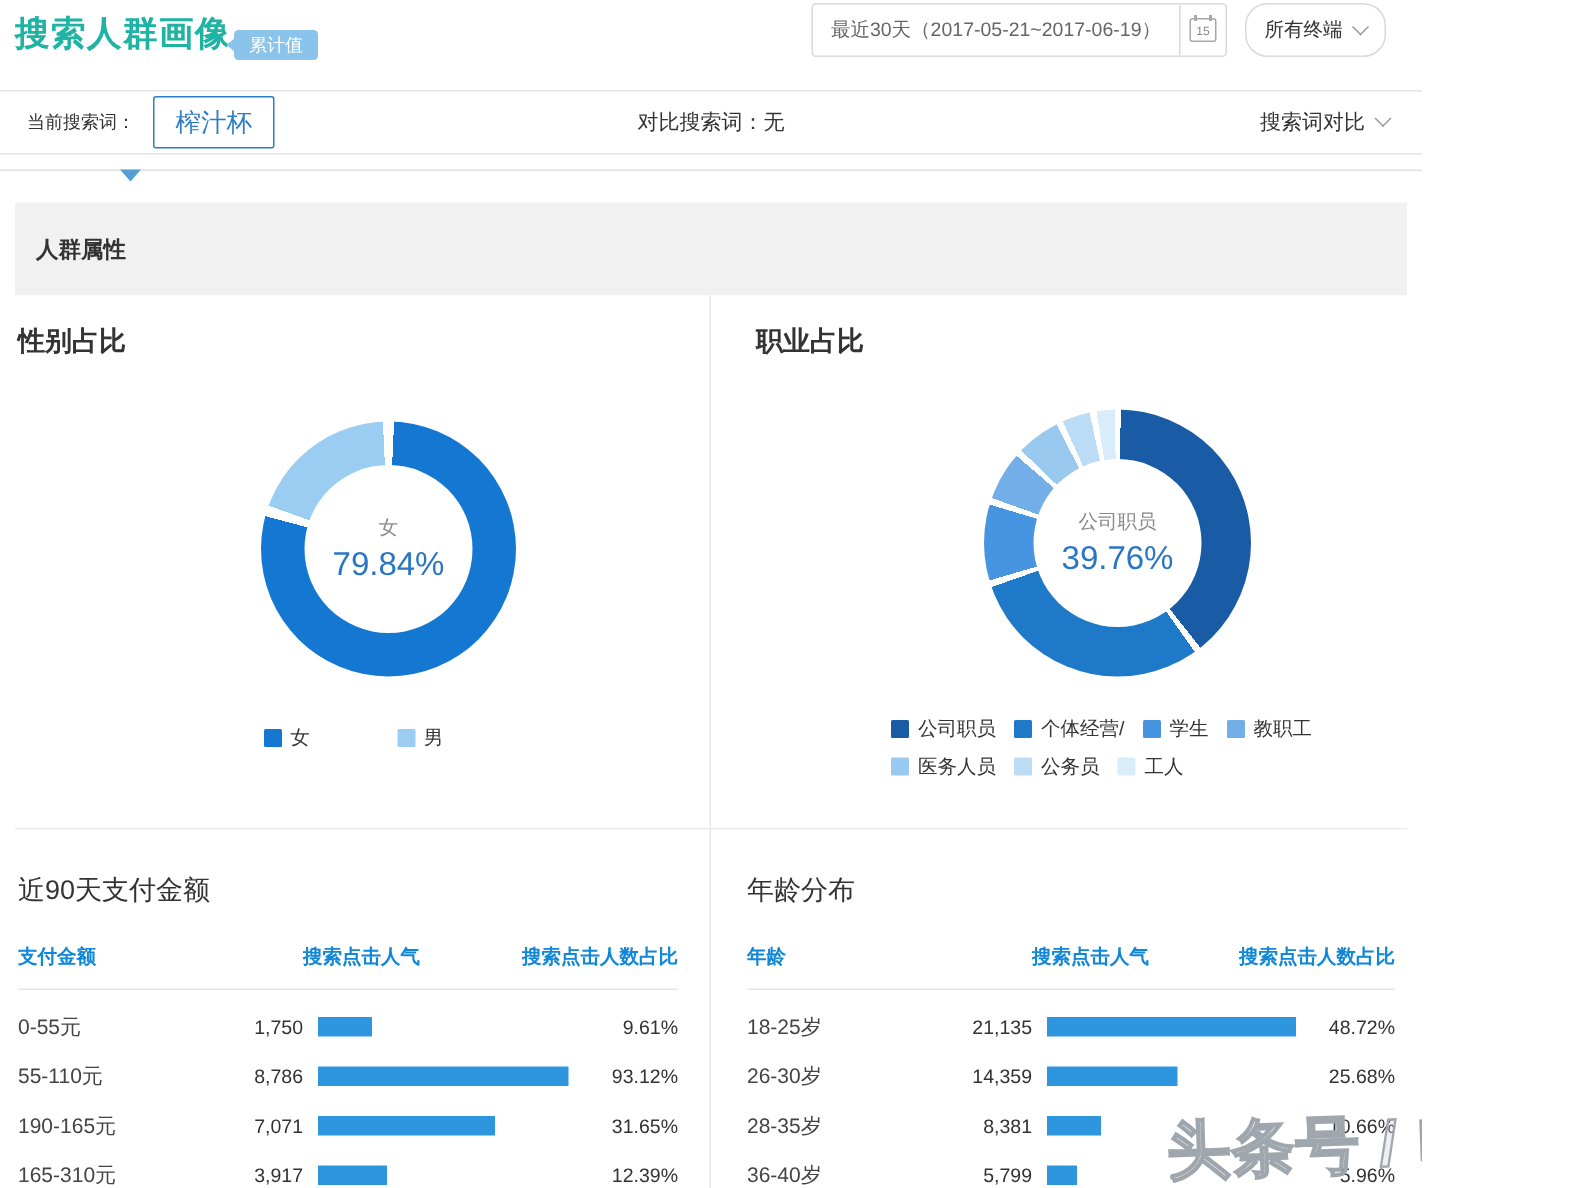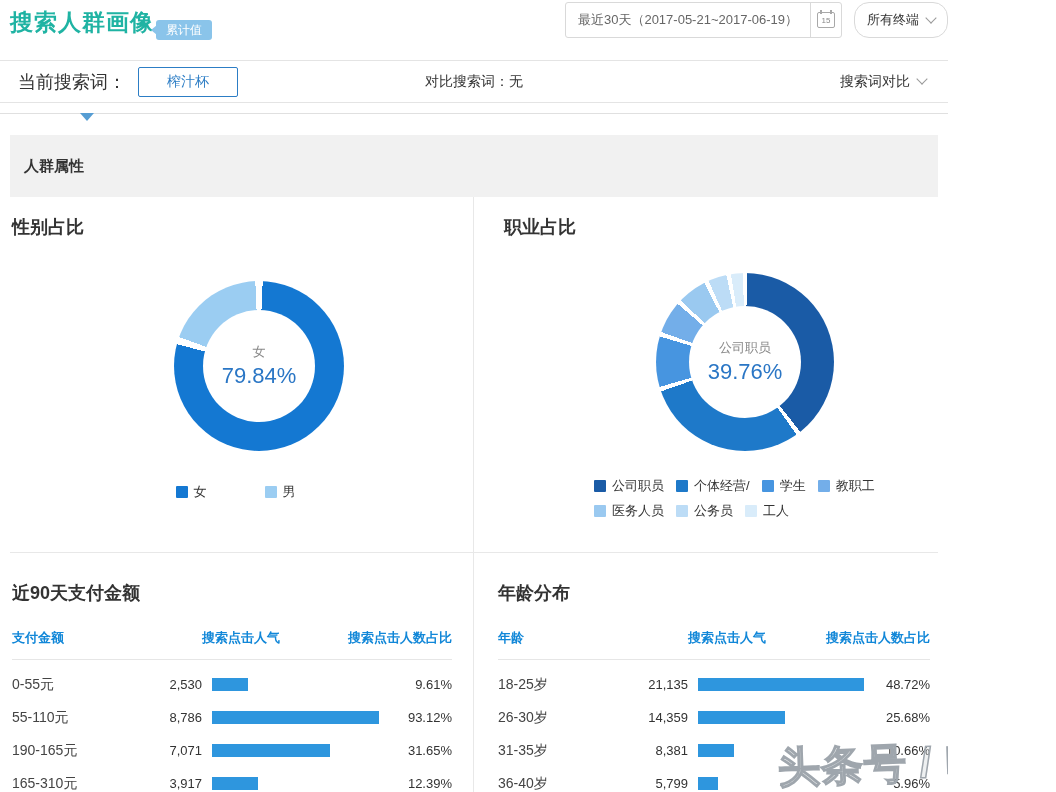--- a/index.html
+++ b/index.html
@@ -6,39 +6,39 @@
   .page{position:relative;width:948px;height:792px;background:#fff;overflow:hidden;
         font-family:"Liberation Sans","DejaVu Sans",sans-serif;color:#333;}
 
   
   .topbar{position:absolute;top:0;left:0;right:0;height:60px;}
   .page-title{position:absolute;left:10px;top:7px;font-size:23px;font-weight:bold;color:#1fb3a3;letter-spacing:1px;}
   .badge{position:absolute;left:156px;top:20px;background:#8ac4ea;color:#fff;font-size:12px;
          padding:3px 10px;border-radius:3px;line-height:14px;}
   .badge-tail{position:absolute;left:-5px;top:5px;width:0;height:0;
          border-top:5px solid transparent;border-bottom:5px solid transparent;border-right:6px solid #8ac4ea;}
-  .top-controls{position:absolute;right:0;top:2px;display:flex;gap:12px;align-items:center;}
+  .top-controls{position:absolute;right:24px;top:2px;display:flex;gap:12px;align-items:center;}
   .date-group{display:flex;border:1px solid #d9d9d9;border-radius:3px;height:34px;align-items:stretch;background:#fff;cursor:pointer;}
   .date-btn{padding:0 12px;font-size:13px;color:#666;display:flex;align-items:center;}
   .cal-cell{border-left:1px solid #d9d9d9;width:30px;display:flex;align-items:center;justify-content:center;}
   .cal-icon{width:16px;height:14px;border:1px solid #a8a8a8;border-radius:2px;position:relative;
             font-size:8px;color:#888;text-align:center;line-height:16px;}
   .cal-icon::before{content:"";position:absolute;top:-3px;left:2px;width:2px;height:4px;background:#a8a8a8;}
   .cal-icon::after{content:"";position:absolute;top:-3px;right:2px;width:2px;height:4px;background:#a8a8a8;}
   .terminal-btn{border:1px solid #d9d9d9;border-radius:15px;height:34px;padding:0 12px;display:flex;
             align-items:center;font-size:13px;color:#333;background:#fff;cursor:pointer;}
   .chev{width:7px;height:7px;border-right:1px solid #999;border-bottom:1px solid #999;
         transform:rotate(45deg);margin-left:8px;margin-top:-5px;flex:0 0 auto;}
 
   
   .toolbar{position:absolute;top:60px;left:0;right:0;height:41px;background:#fff;
            border-top:1px solid #e4e4e4;border-bottom:1px solid #e4e4e4;display:flex;align-items:center;}
   .compare-label{position:absolute;left:0;right:0;text-align:center;font-size:14px;color:#333;pointer-events:none;}
-  .cur-label{margin-left:18px;font-size:18px;color:#333;z-index:1;}
-  .term-btn{margin-left:12px;border:1px solid #2c7dc5;color:#2c7dc5;font-size:14px;padding:5px 28px;
+  .cur-label{margin-left:18px;font-size:12px;color:#333;z-index:1;}
+  .term-btn{margin-left:12px;border:1px solid #2c7dc5;color:#2c7dc5;font-size:17px;padding:5px 14px;
             border-radius:2px;background:#fff;z-index:1;cursor:pointer;}
   .compare-dd{position:absolute;right:22px;display:flex;align-items:center;font-size:14px;color:#333;cursor:pointer;}
 
   .hr-line{position:absolute;top:113px;left:0;right:0;height:1px;background:#e0e0e0;}
   .pointer{position:absolute;top:113px;left:80px;width:0;height:0;
            border-left:7px solid transparent;border-right:7px solid transparent;border-top:8px solid #569dd3;}
 
   
   .panel{position:absolute;left:10px;right:10px;top:135px;bottom:0;}
   .panel-header{height:62px;background:#f1f1f1;display:flex;align-items:center;padding-left:14px;
@@ -65,21 +65,21 @@
   
   .legend-gender{position:absolute;left:0;right:0;top:286px;display:flex;justify-content:center;gap:46px;}
   .legend-occ{position:absolute;left:120px;top:280px;width:330px;}
   .l-row{display:flex;margin-bottom:7px;}
   .l-item{display:flex;align-items:center;font-size:13px;color:#333;margin-right:12px;cursor:pointer;}
   .l-sq{width:12px;height:12px;margin-right:6px;border-radius:1px;flex:0 0 auto;}
 
   
   .q-table-left{padding:28px 21px 0 2px;}
   .q-table-right{padding:28px 8px 0 24px;}
-  .t-title{font-size:18px;font-weight:bold;color:#333;}
+  .t-title{font-size:18px;font-weight:normal;color:#333;}
   .t-head{display:flex;margin-top:24px;padding-bottom:12px;border-bottom:1px solid #e6e6e6;
           font-size:13px;color:#1187d8;font-weight:bold;}
   .th1{flex:0 0 190px;}
   .th3{margin-left:auto;}
   .t-rows{margin-top:8px;}
   .t-row{display:flex;align-items:center;height:33px;font-size:13px;}
   .t-label{flex:0 0 100px;font-size:14px;color:#444;}
   .t-num{flex:0 0 90px;text-align:right;color:#333;}
   .t-bar{height:13px;background:#2e96de;margin-left:10px;flex:0 0 auto;}
   .t-pct{margin-left:auto;color:#333;}
@@ -197,21 +197,21 @@
       <div class="q q3 q-table-left">
         <div class="t-title">近90天支付金额</div>
         <div class="t-head">
           <span class="th1">支付金额</span>
           <span class="th2">搜索点击人气</span>
           <span class="th3">搜索点击人数占比</span>
         </div>
         <div class="t-rows" id="rows-payment">
             <div class="t-row">
               <span class="t-label">0-55元</span>
-              <span class="t-num">2,530</span>
+              <span class="t-num">1,750</span>
               <span class="t-bar" style="width: 36px;"></span>
               <span class="t-pct">9.61%</span>
             </div>
             <div class="t-row">
               <span class="t-label">55-110元</span>
               <span class="t-num">8,786</span>
               <span class="t-bar" style="width: 167px;"></span>
               <span class="t-pct">93.12%</span>
             </div>
             <div class="t-row">
@@ -243,21 +243,21 @@
               <span class="t-bar" style="width: 166px;"></span>
               <span class="t-pct">48.72%</span>
             </div>
             <div class="t-row">
               <span class="t-label">26-30岁</span>
               <span class="t-num">14,359</span>
               <span class="t-bar" style="width: 87px;"></span>
               <span class="t-pct">25.68%</span>
             </div>
             <div class="t-row">
-              <span class="t-label">31-35岁</span>
+              <span class="t-label">28-35岁</span>
               <span class="t-num">8,381</span>
               <span class="t-bar" style="width: 36px;"></span>
               <span class="t-pct">10.66%</span>
             </div>
             <div class="t-row">
               <span class="t-label">36-40岁</span>
               <span class="t-num">5,799</span>
               <span class="t-bar" style="width: 20px;"></span>
               <span class="t-pct">5.96%</span>
             </div>

